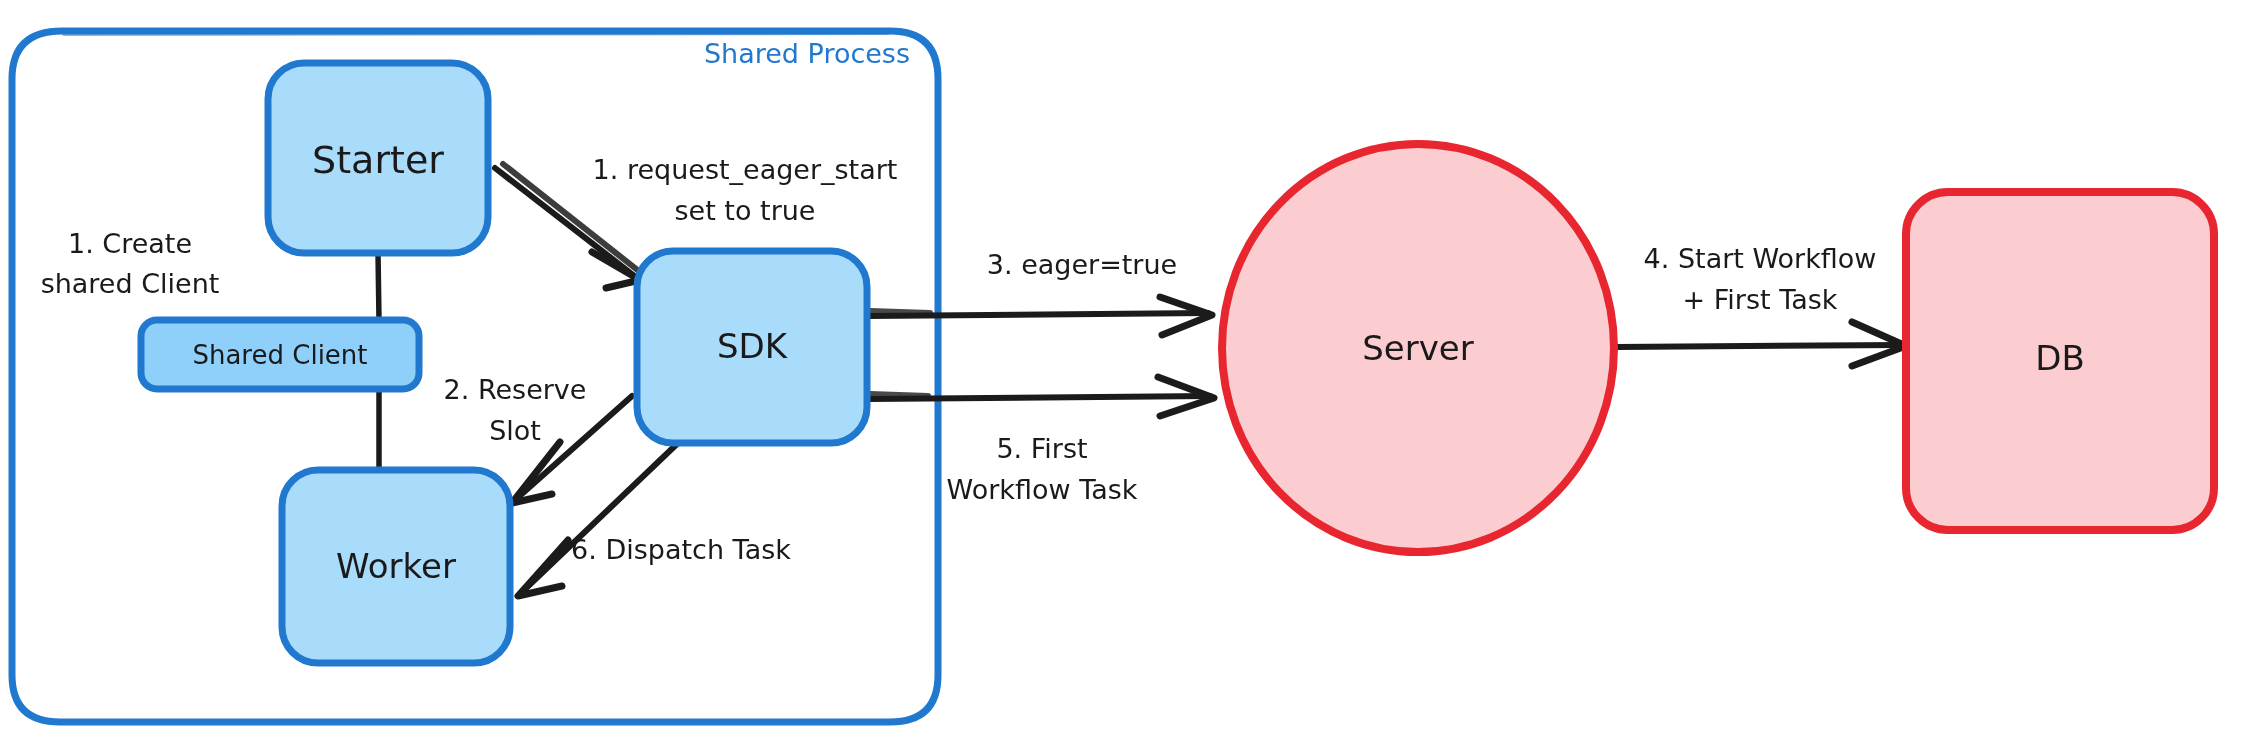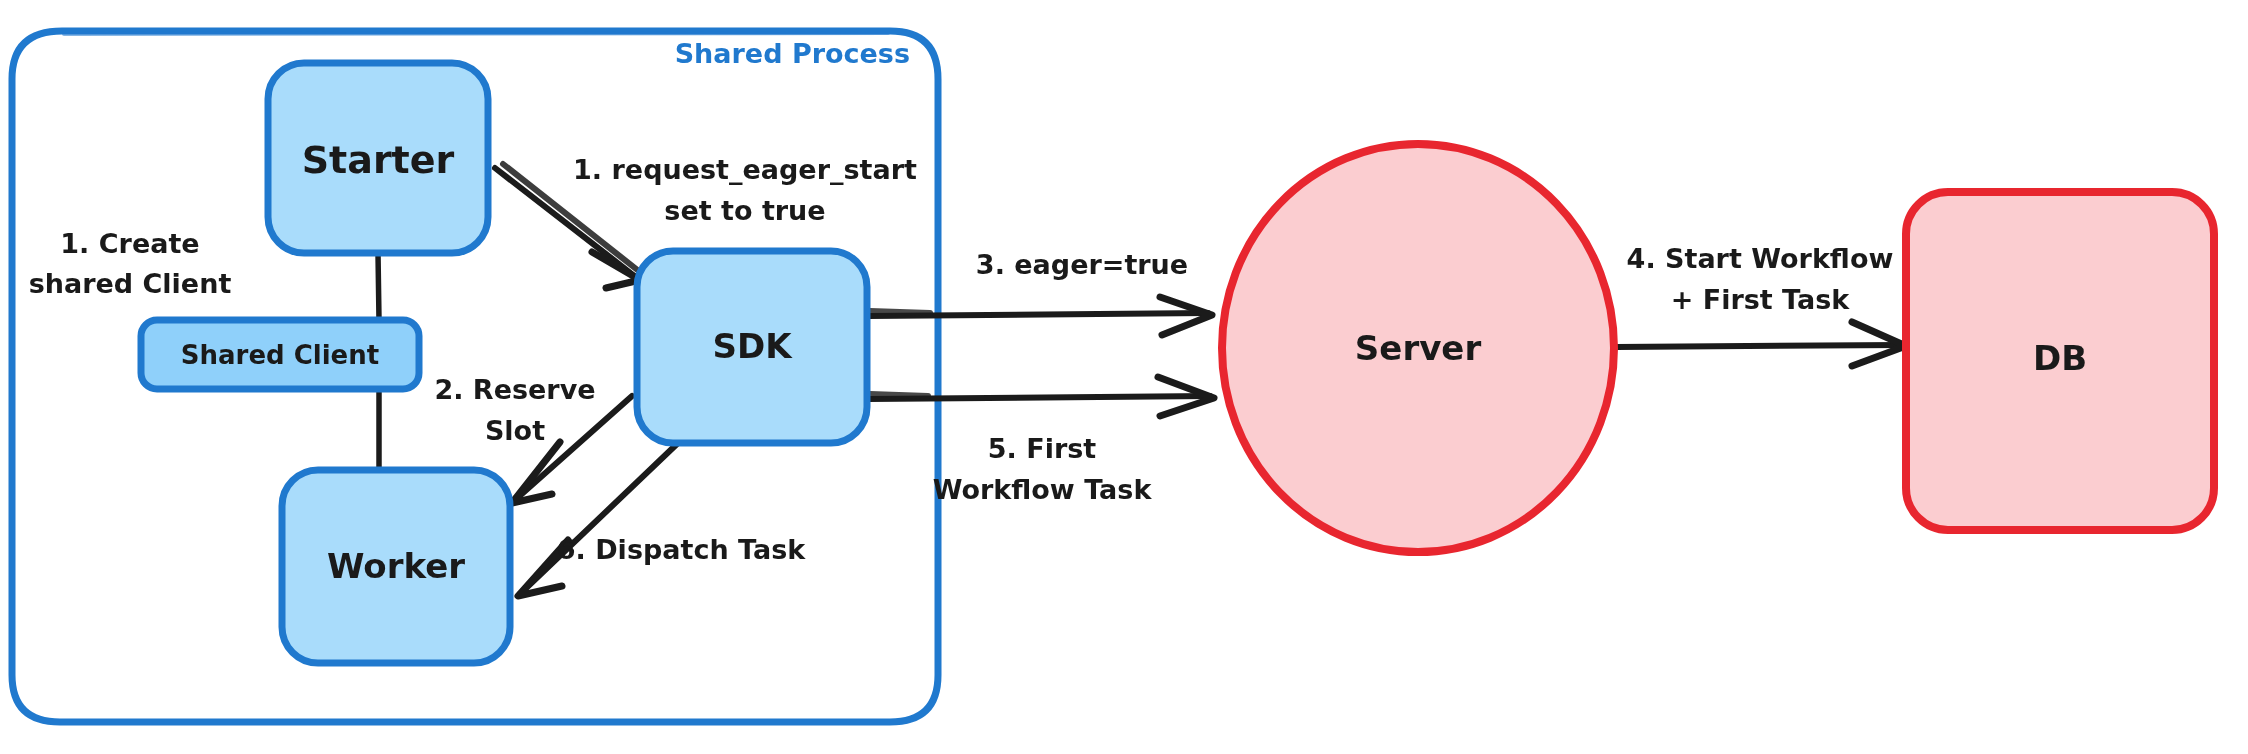--- a/index.html
+++ b/index.html
@@ -9,21 +9,20 @@
   }
   body {
     font-family: "DejaVu Sans", sans-serif;
   }
   #canvas {
     position: relative;
     width: 2248px;
     height: 754px;
     background: #ffffff;
     overflow: hidden;
-    font-weight: bold;
   }
   #diagram-svg {
     position: absolute;
     left: 0;
     top: 0;
     width: 2248px;
     height: 754px;
   }
   .node-label {
     font-family: "DejaVu Sans", sans-serif;

